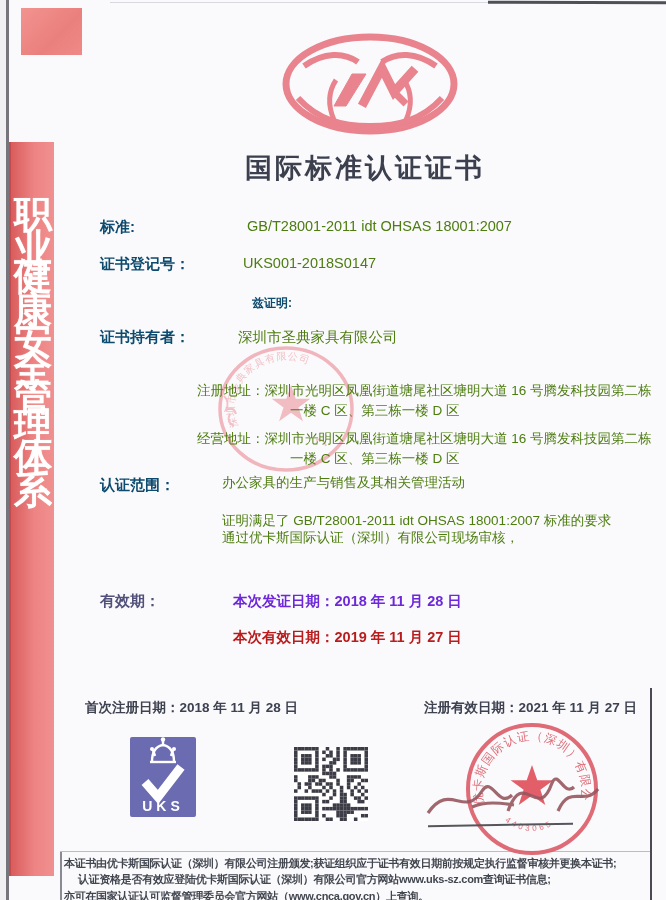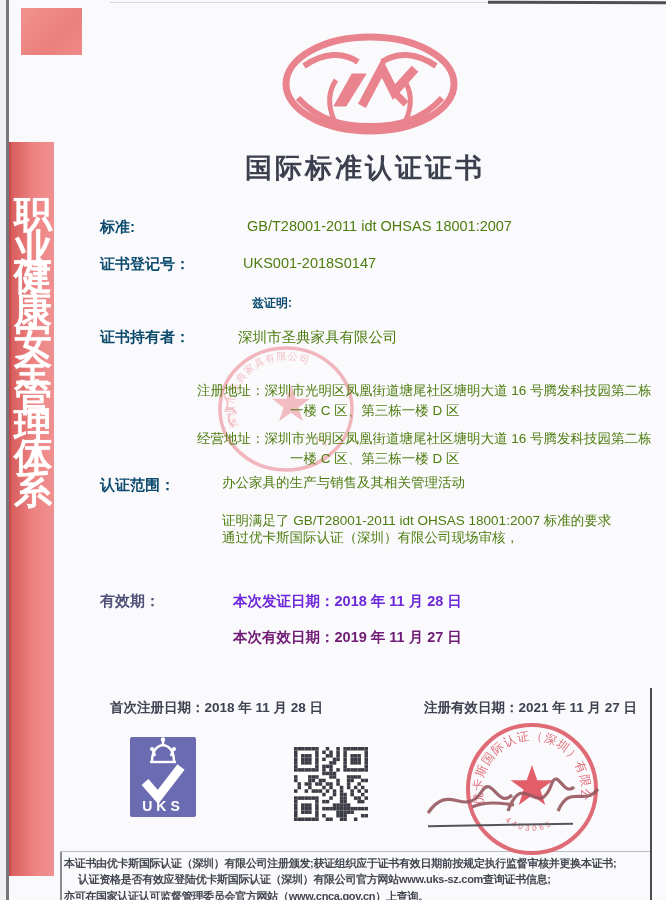--- a/index.html
+++ b/index.html
@@ -34,21 +34,21 @@
   .cert-title{
     left:205px;top:150px;width:320px;text-align:center;
     font-size:27px;font-weight:bold;letter-spacing:3px;color:#3b3f4e;
   }
   
   .label{font-weight:bold;font-size:15px;color:#0c4a6e;}
   .value{font-size:14.5px;color:#4d7c0f;}
   .small{font-size:13.5px;}
   .note{font-size:11px;font-weight:600;color:#42464f;letter-spacing:-.3px;}
   .date-purple{color:#6d28d9;font-weight:600;}
-  .date-dark{color:#701a75;font-weight:bold;}
+  .date-dark{color:#b91c1c;font-weight:bold;}
   .z2{z-index:2;}
   svg{overflow:visible;}
 </style>
 </head>
 <body>
 
 <div class="page">
 
   <div class="abs scan-strip-left"></div>
   <div class="abs scan-line-left"></div>
@@ -116,21 +116,21 @@
 
   <div class="abs label z2" style="left:100px;top:476px;">认证范围：</div>
   <div class="abs value small z2" style="left:222px;top:474px;">办公家具的生产与销售及其相关管理活动</div>
   <div class="abs value small z2" style="left:222px;top:513px;margin-top:16px;">通过优卡斯国际认证（深圳）有限公司现场审核，</div>
   <div class="abs value small z2" style="left:222px;top:512px;">证明满足了 GB/T28001-2011 idt OHSAS 18001:2007 标准的要求</div>
 
   <div class="abs label z2" style="left:100px;top:592px;color:#50507a;">有效期：</div>
   <div class="abs value date-purple z2" style="left:233px;top:592px;">本次发证日期：2018 年 11 月 28 日</div>
   <div class="abs value date-dark z2" style="left:233px;top:628px;">本次有效日期：2019 年 11 月 27 日</div>
 
-  <div class="abs small z2" style="left:85px;top:699px;font-weight:600;margin-left:25px;">首次注册日期：2018 年 11 月 28 日</div>
+  <div class="abs small z2" style="left:85px;top:699px;font-weight:600;">首次注册日期：2018 年 11 月 28 日</div>
   <div class="abs small z2" style="left:424px;top:699px;font-weight:600;">注册有效日期：2021 年 11 月 27 日</div>
 
   <svg class="abs" style="left:130px;top:737px;" width="66" height="80" viewBox="0 0 66 80">
     <rect x="0" y="0" width="66" height="80" rx="2" fill="#6b6bb2"></rect>
     <g stroke="#ffffff" fill="none" stroke-width="2.4">
       <path d="M 22,25 C 22,14 27,9 33,8 C 39,9 44,14 44,25"></path>
       <path d="M 33,8 L 33,3"></path>
       <path d="M 23,13 L 25,19"></path>
       <path d="M 43,13 L 41,19"></path>
       <path d="M 20,25 L 46,25"></path>

